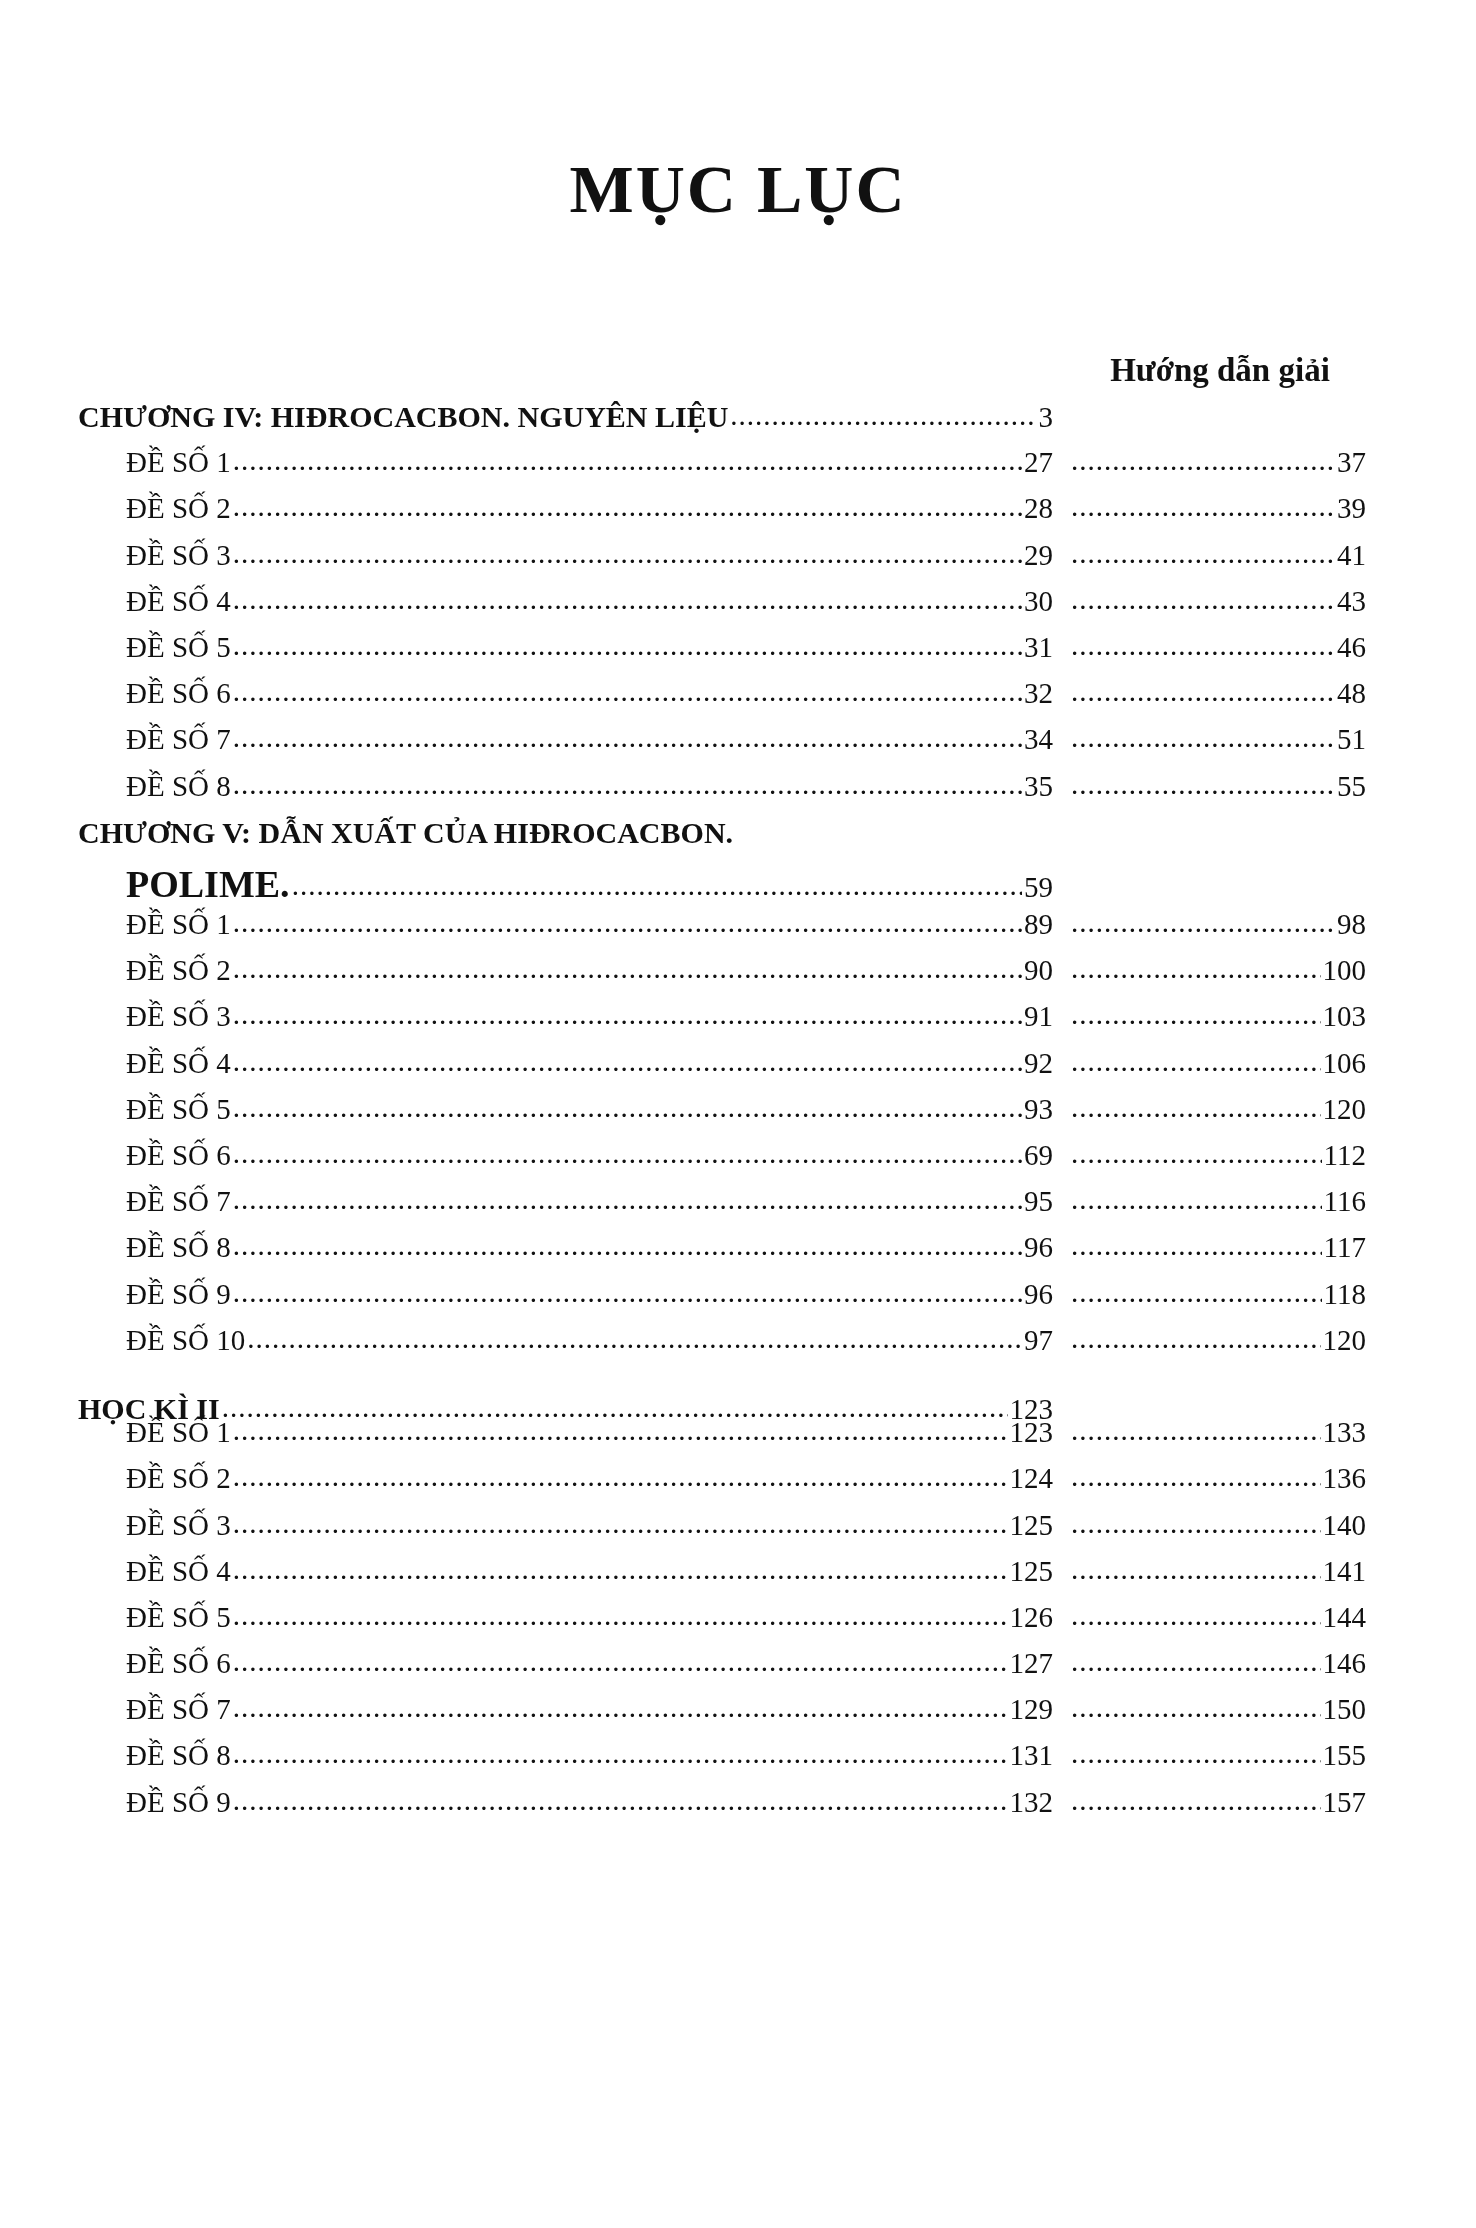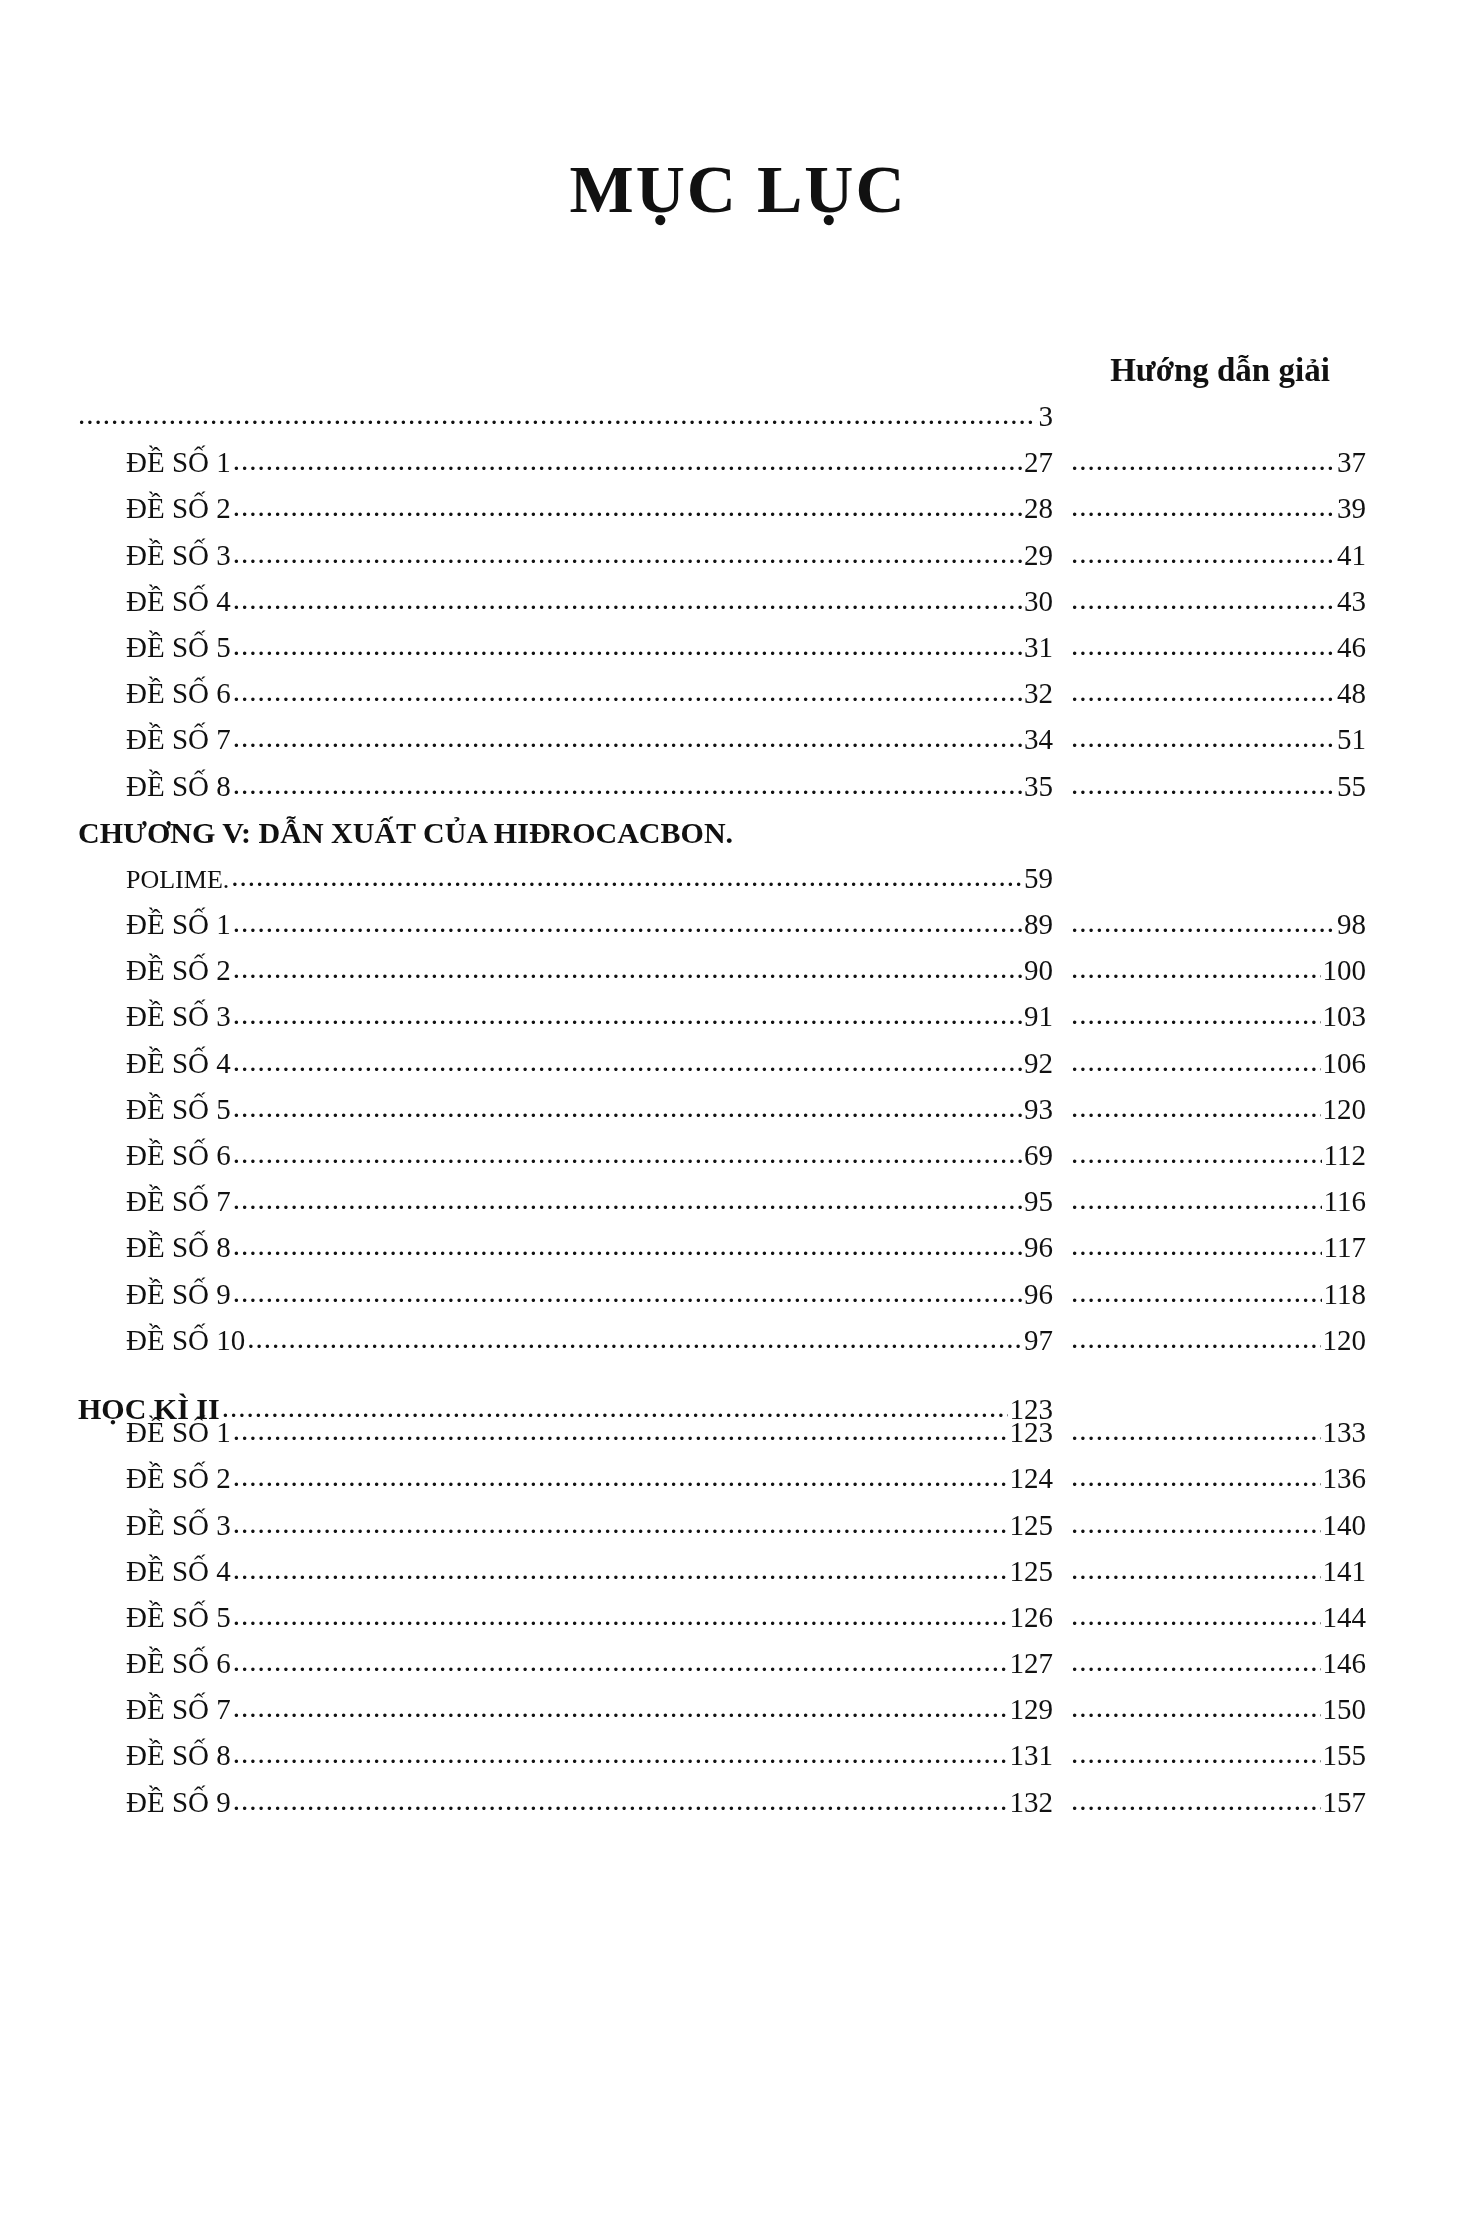--- a/index.html
+++ b/index.html
@@ -86,22 +86,22 @@
   .page-num {
     flex: 0 0 auto;
     text-align: right;
     padding-left: 2px;
   }
   .chapter .label {
     font-weight: bold;
     font-size: 30px;
   }
   .chapter-cont .label {
-    font-weight: normal;
-    font-size: 26px;
+    font-weight: bold;
+    font-size: 38px;
     padding-left: 48px;
   }
   .entry .label {
     padding-left: 48px;
   }
   .chapter .page-num,
   .chapter-cont .page-num {
     font-weight: normal;
   }
   .hocky .label {
@@ -118,20 +118,21 @@
 
 <div class="page">
 
   <div class="title">MỤC LỤC</div>
 
   <div class="col-header">Hướng dẫn giải</div>
 
   <div class="toc">
       <div class="row chapter">
         <div class="left-block">
+          <span class="label">CHƯƠNG IV: HIĐROCACBON. NGUYÊN LIỆU</span>
           <span class="leader">........................................................................................................................................................................................................</span>
           <span class="page-num">3</span>
         </div>
         <div class="right-block empty-right">
           <span class="leader">........................................................................................................................................................................................................</span>
           <span class="page-num"></span>
         </div>
       </div>
       <div class="row entry">
         <div class="left-block">

